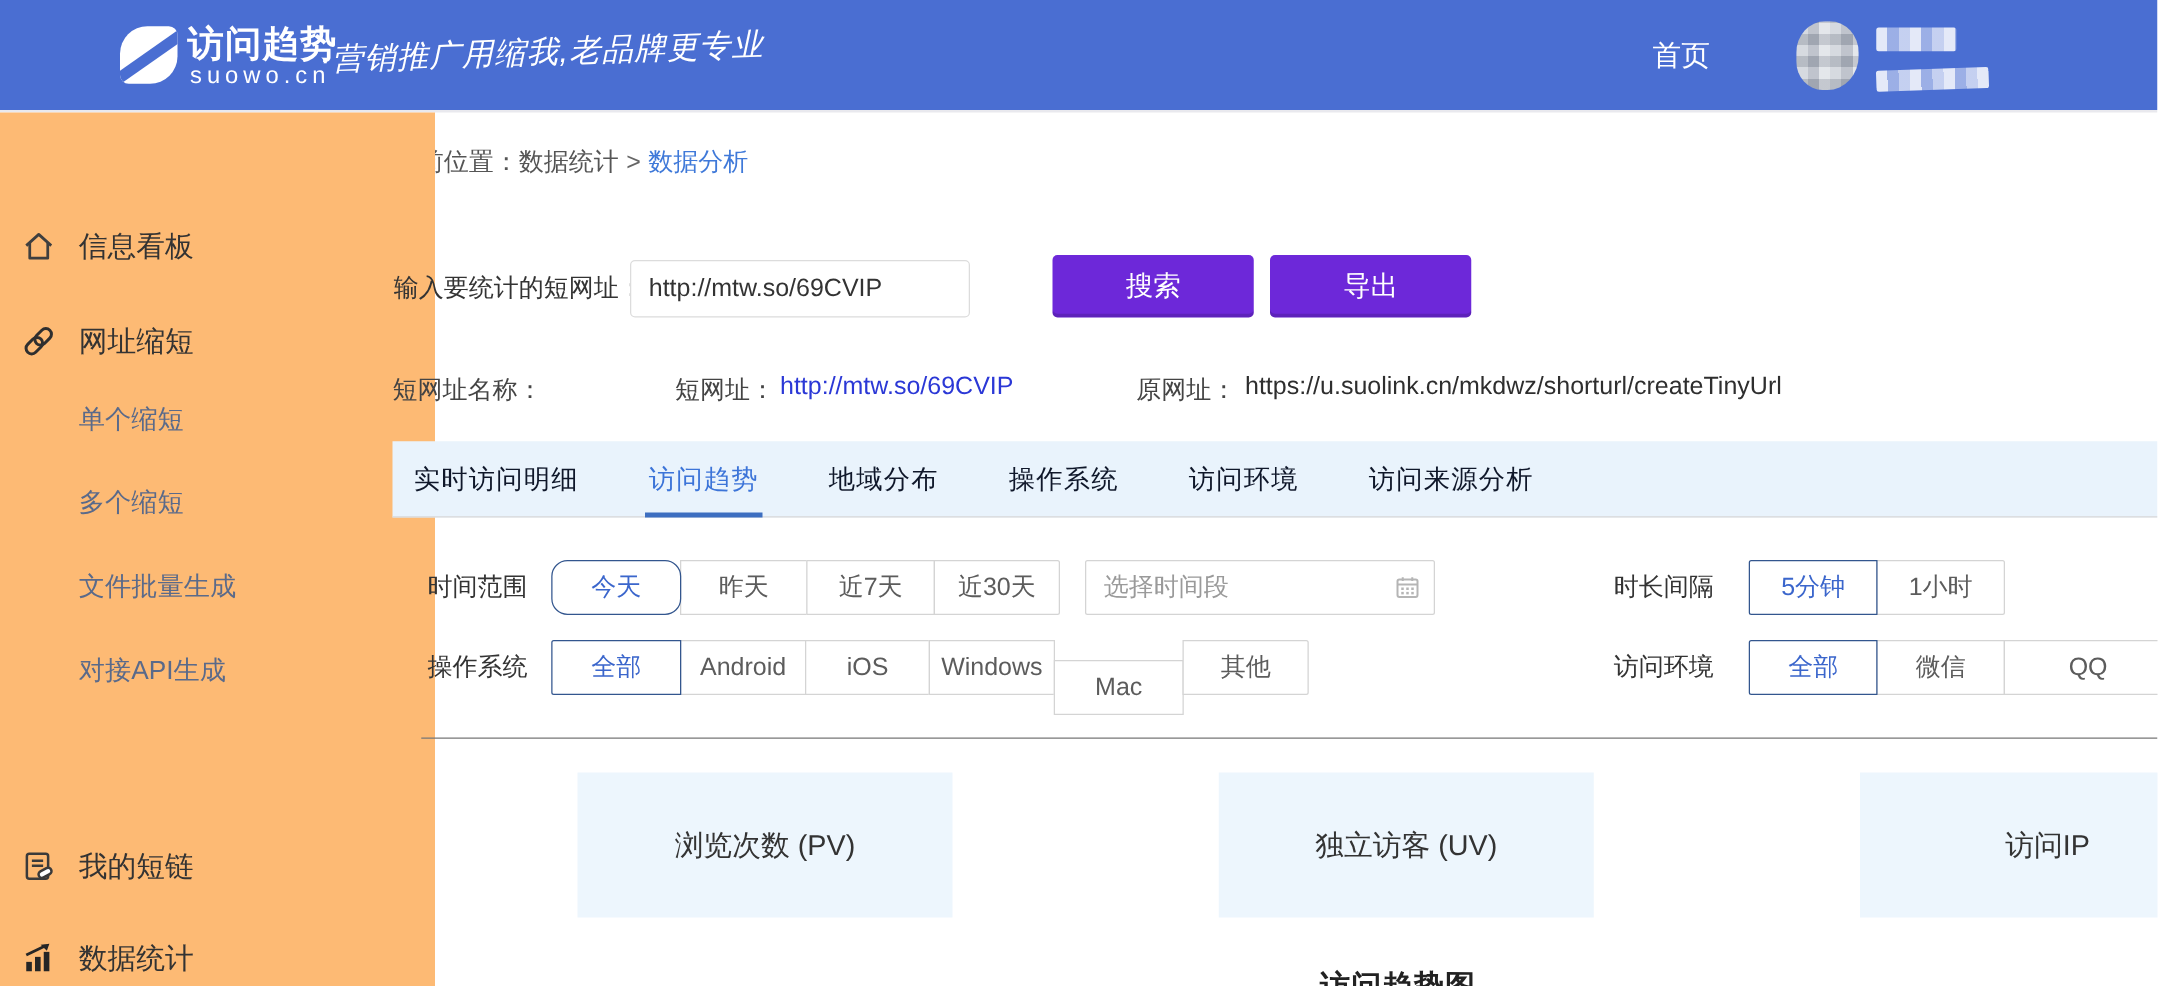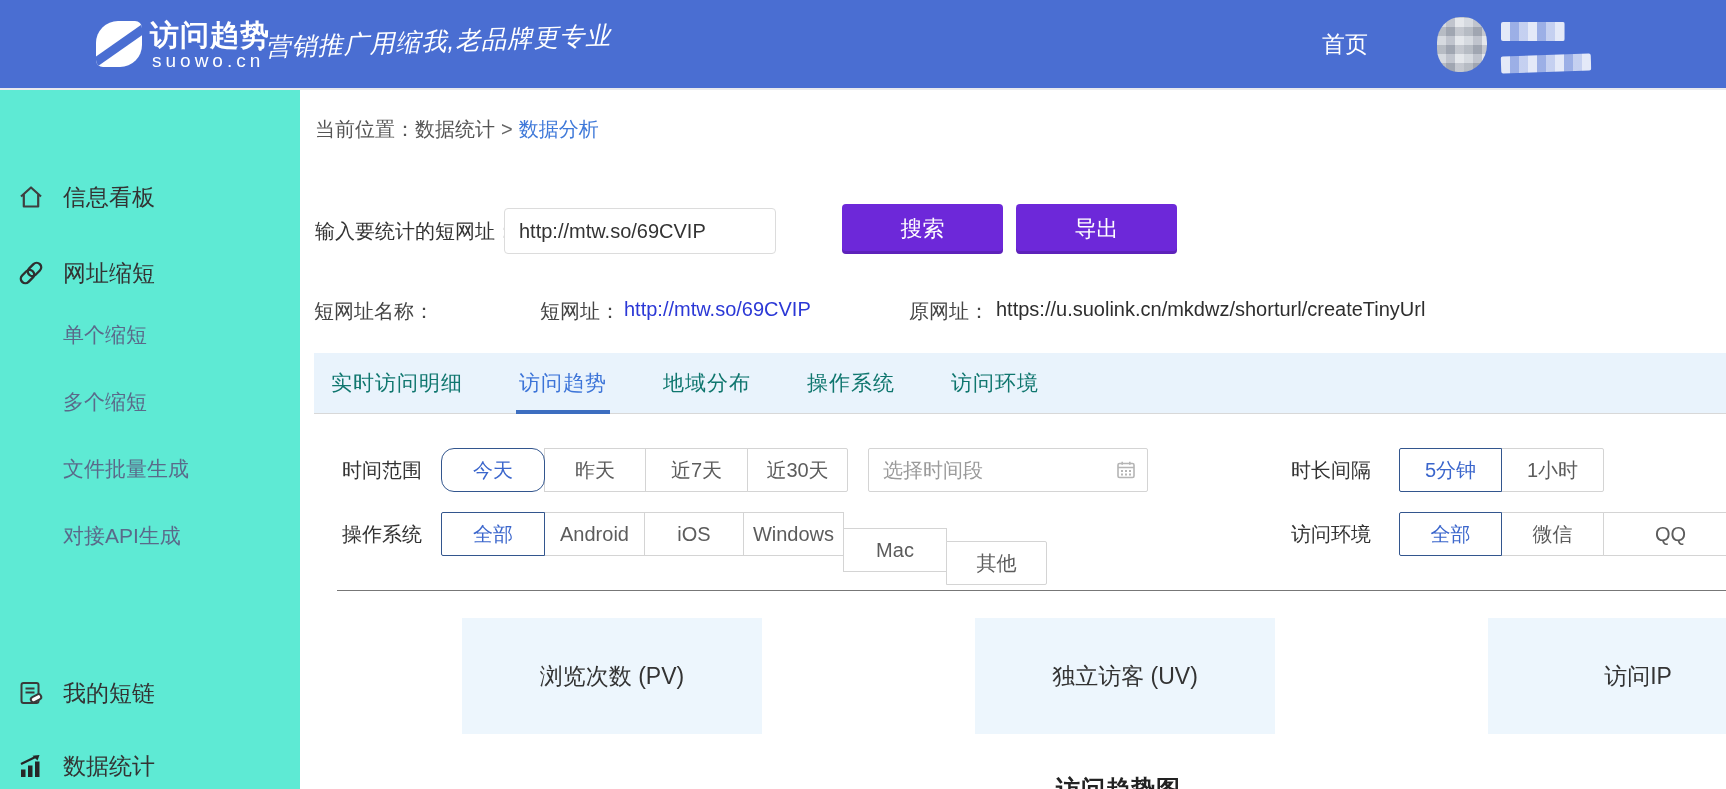--- a/index.html
+++ b/index.html
@@ -28,21 +28,21 @@
     background:repeating-linear-gradient(90deg, rgba(255,255,255,.85) 0 9px, rgba(255,255,255,.45) 9px 18px, rgba(255,255,255,.68) 18px 27px);}
   .px-bar.b1{left:71px;top:22px;width:64px;height:19px;}
   .px-bar.b2{left:71px;top:55px;width:90px;height:17px;transform:rotate(-2deg);}
 
   
   .breadcrumb{position:absolute;left:315px;top:116px;font-size:20px;color:#555;}
   .breadcrumb .crumb-current{color:#3f79d9;cursor:pointer;}
   .breadcrumb .sep{margin:0 6px;color:#666;}
 
   
-  .sidebar{position:absolute;left:0;top:90px;width:300px;height:699px;background:#5eead4;}
+  .sidebar{position:absolute;left:0;top:90px;width:300px;height:699px;background:#fdba74;padding-left:48px;}
   .side-item{position:absolute;left:0;height:32px;display:flex;align-items:center;cursor:pointer;white-space:nowrap;}
   .side-icon{position:absolute;left:17px;top:2px;width:28px;height:28px;}
   .side-label-1{position:absolute;left:63px;font-size:23px;color:#333;}
   .side-label-2{position:absolute;left:63px;font-size:21px;color:#5a6a8a;}
 
   
   .search-label{position:absolute;left:315px;top:206px;height:50px;line-height:50px;font-size:20px;color:#333;}
   .search-input{position:absolute;left:504px;top:208px;width:272px;height:46px;box-sizing:border-box;
     border:1px solid #dcdcdc;border-radius:4px;padding:0 14px;font-size:20px;color:#333;outline:none;
     font-family:"Liberation Sans","DejaVu Sans",sans-serif;}
@@ -54,21 +54,21 @@
 
   
   .info-row{position:absolute;left:0;top:298px;height:26px;font-size:20px;white-space:nowrap;}
   .info-label{position:absolute;color:#444;}
   .short-link{position:absolute;left:624px;color:#2b38d6;cursor:pointer;text-decoration:none;}
   .orig-url{position:absolute;left:996px;color:#2e2e2e;}
 
   
   .tabbar{position:absolute;left:314px;top:353px;width:1412px;height:61px;background:#e9f3fc;
     border-bottom:1px solid #d8d8d8;box-sizing:border-box;display:flex;align-items:stretch;padding-left:17px;}
-  .tab{font-size:21px;letter-spacing:1px;color:#0f766e;margin-right:56px;display:flex;align-items:center;
+  .tab{font-size:21px;letter-spacing:1px;color:#0f172a;margin-right:56px;display:flex;align-items:center;
     position:relative;cursor:pointer;white-space:nowrap;}
   .tab.active{color:#3c74d8;}
   .tab.active::after{content:'';position:absolute;left:-3px;right:-3px;bottom:-1px;height:4px;background:#3d6ec0;}
 
   
   .filter-label{position:absolute;left:342px;font-size:20px;color:#333;height:44px;line-height:44px;white-space:nowrap;}
   .filter-label.right{left:1291px;}
   .seg-group{position:absolute;display:flex;}
   .seg{box-sizing:border-box;height:44px;line-height:42px;text-align:center;background:#fff;
     border:1px solid #d4d4d4;margin-left:-1px;font-size:20px;color:#5c5c5c;cursor:pointer;position:relative;white-space:nowrap;}
@@ -188,20 +188,21 @@
     <span class="info-label" style="left:909px;">原网址：</span>
     <span class="orig-url">https://u.suolink.cn/mkdwz/shorturl/createTinyUrl</span>
   </div>
 
   <div class="tabbar">
     <div class="tab">实时访问明细</div>
     <div class="tab active">访问趋势</div>
     <div class="tab">地域分布</div>
     <div class="tab">操作系统</div>
     <div class="tab">访问环境</div>
+    <div class="tab">访问来源分析</div>
   </div>
 
   <div class="filter-label" style="top:448px;">时间范围</div>
   <div class="seg-group" style="left:441px;top:448px;">
     <div class="seg active" style="width:104px;border-radius:13px;">今天</div>
     <div class="seg" style="width:102px;">昨天</div>
     <div class="seg" style="width:103px;">近7天</div>
     <div class="seg" style="width:101px;">近30天</div>
   </div>
   <div class="date-input-wrap">
@@ -227,21 +228,21 @@
     <div class="seg" style="width:103px;">1小时</div>
   </div>
 
   <div class="filter-label" style="top:512px;">操作系统</div>
   <div class="seg-group" style="left:441px;top:512px;">
     <div class="seg active" style="width:104px;">全部</div>
     <div class="seg" style="width:101px;">Android</div>
     <div class="seg" style="width:100px;">iOS</div>
     <div class="seg" style="width:101px;">Windows</div>
     <div class="seg" style="width:104px;margin-top:16px;">Mac</div>
-    <div class="seg" style="width:101px;margin-top:29px;">其他</div>
+    <div class="seg" style="width:101px;">其他</div>
   </div>
   <div class="filter-label right" style="top:512px;">访问环境</div>
   <div class="seg-group" style="left:1399px;top:512px;">
     <div class="seg active" style="width:103px;">全部</div>
     <div class="seg" style="width:103px;">微信</div>
     <div class="seg" style="width:135px;">QQ</div>
   </div>
 
   <div class="big-divider"></div>
   <div class="stat-card card-pv">浏览次数 (PV)</div>

